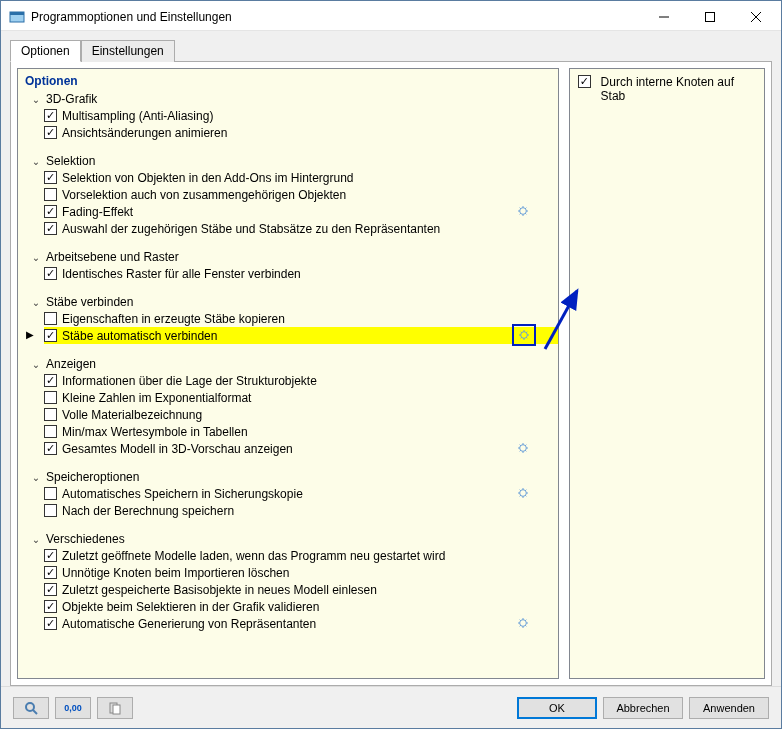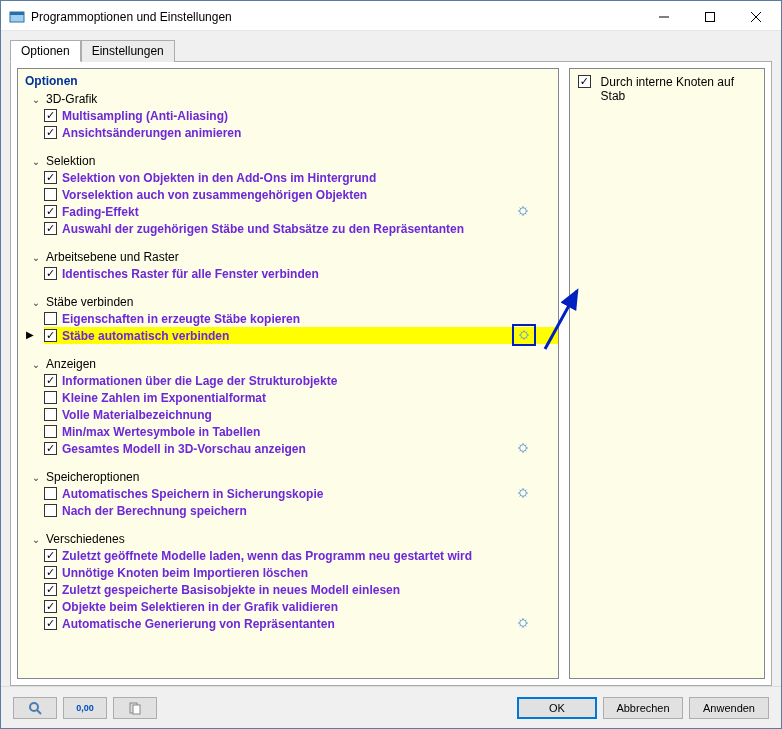--- a/index.html
+++ b/index.html
@@ -19,34 +19,34 @@
 .right-pane { flex: 1; height: 100%; background: #fdfde8; border: 1px solid #828790; padding: 6px 8px; }
 .tree-header { color: #003399; font-weight: 600; padding: 5px 7px 3px 7px; }
 .tree { overflow-y: scroll; height: calc(100% - 22px); padding: 0 0 0 4px; }
 .group { }
 .group-header { display: flex; align-items: center; padding: 1px 0 1px 8px; color: #000; }
 .chev { width: 12px; text-align: center; color: #444; font-size: 10px; margin-right: 4px; }
 .items { padding-left: 22px; }
 .item { display: flex; align-items: center; height: 17px; position: relative; }
 .cb { width: 13px; height: 13px; border: 1px solid #333; background: #fff; margin-right: 5px; display: flex; align-items: center; justify-content: center; }
 .cb.checked::after { content: "✓"; font-size: 11px; line-height: 1; color: #000; }
-.item-label { color: #6d28d9; font-weight: bold; }
+.item-label { color: #000000; }
 .item.hl { background: #ffff00; }
 .gear-cell { position: absolute; right: 26px; width: 18px; height: 16px; top: 0; display: flex; align-items: center; justify-content: center; }
 .gear-cell.boxed { right: 22px; border: 2px solid #0020c0; width: 24px; height: 22px; top: -3px; }
 .gear { width: 10px; height: 10px; }
 .indicator { position: absolute; left: -18px; top: 2px; font-size: 10px; }
 .spacer { height: 12px; }
 .arrow-annot { position: absolute; left: 536px; top: 244px; pointer-events: none; }
 .right-row { display: flex; align-items: flex-start; gap: 5px; }
 .footer { height: 42px; background: #f0f0f0; border-top: 1px solid #dcdcdc; display: flex; align-items: center; padding: 0 12px; gap: 6px; }
 .footer .spacer-flex { flex: 1; }
 .btn { min-width: 80px; height: 22px; border: 1px solid #adadad; background: #e1e1e1; text-align: center; line-height: 20px; font-size: 11px; }
 .btn.default { border: 2px solid #0078d7; line-height: 18px; }
-.icon-btn { width: 44px; height: 22px; border: 1px solid #adadad; background: #e1e1e1; display: flex; align-items: center; justify-content: center; }
+.icon-btn { width: 36px; height: 22px; border: 1px solid #adadad; background: #e1e1e1; display: flex; align-items: center; justify-content: center; }
 </style>
 </head>
 <body>
 
 <div class="titlebar">
   <span class="app-icon">
     <svg viewBox="0 0 16 16">
         <rect x="1" y="3" width="14" height="10" fill="#9fd0f0" stroke="#2a6fa8"></rect>
         <rect x="1" y="3" width="14" height="3" fill="#2a6fa8"></rect>
       </svg>

